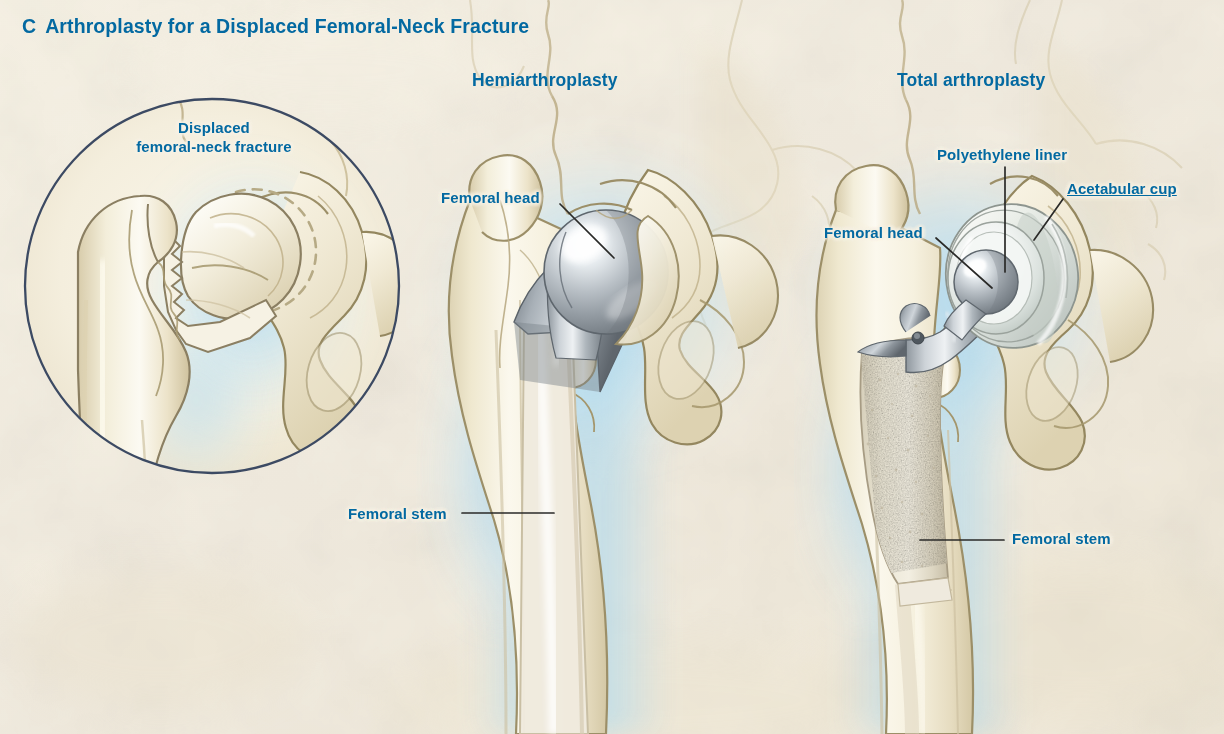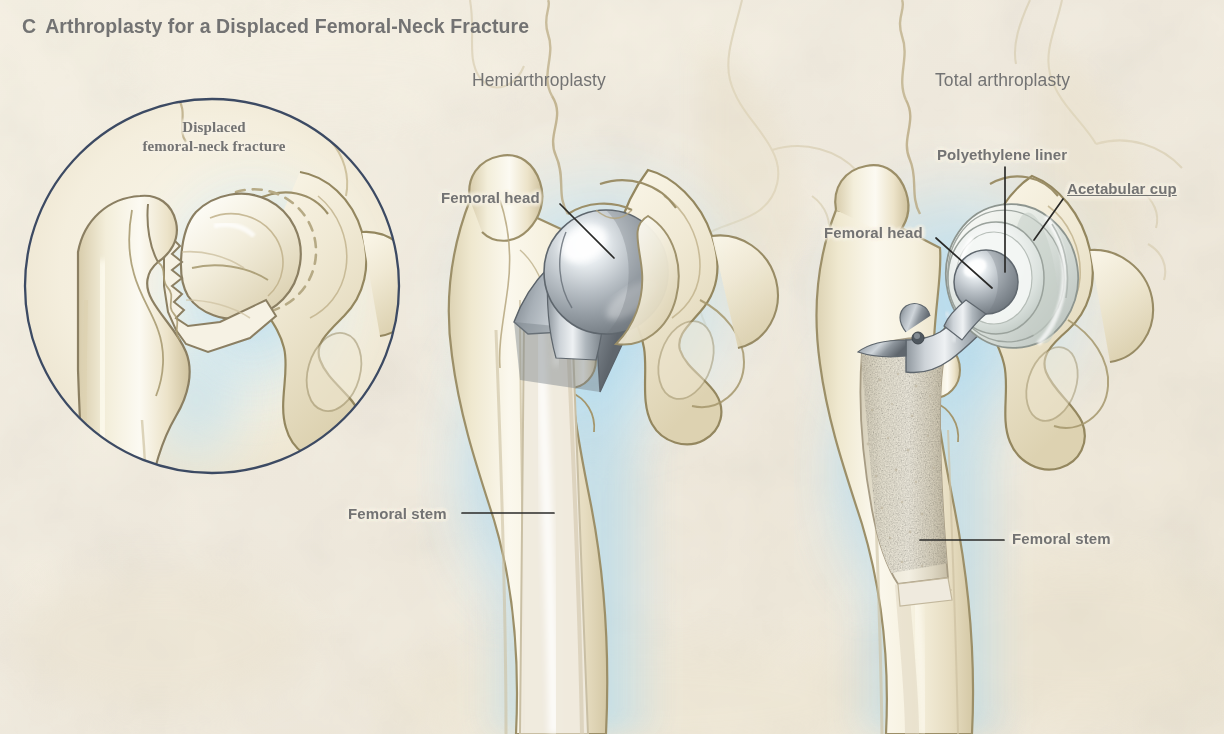--- a/index.html
+++ b/index.html
@@ -17,56 +17,55 @@
   #art{
     position:absolute;
     left:0; top:0;
     width:1224px;
     height:734px;
     display:block;
   }
   
   .txt{
     position:absolute;
-    color:#737373;
+    color:#0369a1;
     white-space:nowrap;
     letter-spacing:.1px;
   }
   #fig-title{
     left:22px; top:15px;
     font-size:19.5px;
     font-weight:700;
   }
   #fig-title .letter{ margin-right:9px; }
   .panel-heading{
     font-size:17.5px;
-    font-weight:400;
+    font-weight:700;
   }
   #heading-hemi{ left:472px; top:70px; }
-  #heading-total{ left:935px; top:70px; }
+  #heading-total{ left:897px; top:70px; }
   .callout{
     font-size:15px;
     font-weight:700;
     text-shadow:
        0 0 5px #f6f1e4, 0 0 5px #f6f1e4, 0 0 5px #f6f1e4,
        1px 0 4px #f6f1e4, -1px 0 4px #f6f1e4,
        0 1px 4px #f6f1e4, 0 -1px 4px #f6f1e4;
     text-align: center;
   }
   .inset-label{
     font-size:15px;
     font-weight:700;
     text-align:center;
     line-height:1.28;
     white-space:normal;
     text-shadow:
        0 0 5px #f7f2e6, 0 0 5px #f7f2e6, 0 0 6px #f7f2e6,
        1px 0 4px #f7f2e6, -1px 0 4px #f7f2e6,
        0 1px 4px #f7f2e6, 0 -1px 4px #f7f2e6;
-    font-family: Liberation Serif, serif;
   }
   #inset-caption{ left:116px; top:118px; width:196px; }
   #label-hemi-head{ left:441px; top:189px; }
   #label-hemi-stem{ left:348px; top:505px; }
   #label-total-head{ left:824px; top:224px; }
   #label-total-poly{ left:937px; top:146px; }
   #label-total-cup{ left:1067px; top:180px;text-decoration:underline; }
   #label-total-stem{ left:1012px; top:530px; }
 </style>
 </head>

